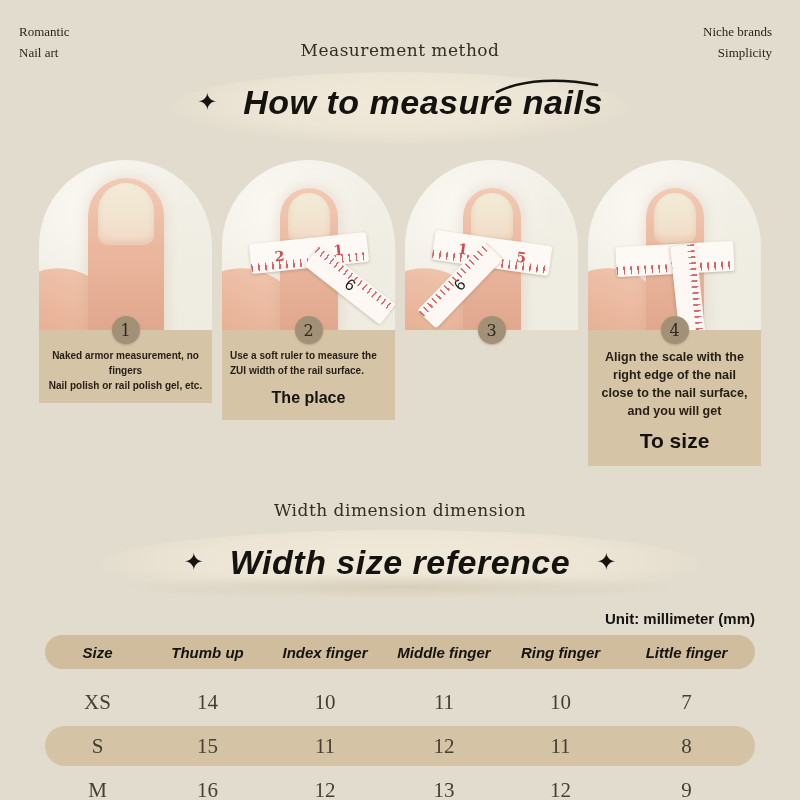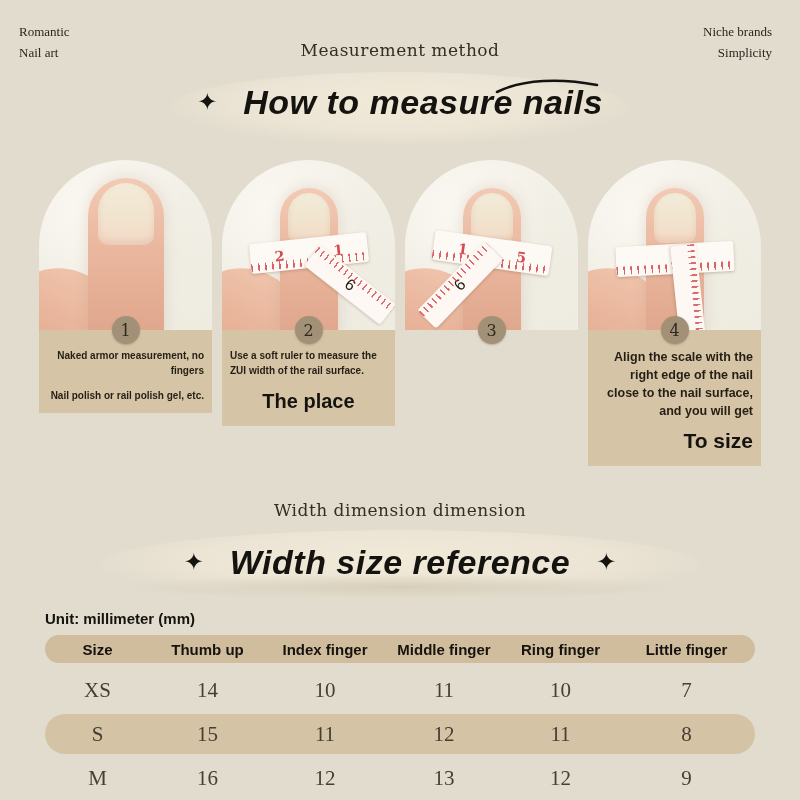--- a/index.html
+++ b/index.html
@@ -116,46 +116,46 @@
   .tape2:empty{display:flex;}
   .badge{
     position:absolute;left:50%;transform:translateX(-50%);
     top:156px;width:28px;height:28px;border-radius:50%;
     background:#a39177;display:flex;align-items:center;justify-content:center;
     font-family:"DejaVu Serif", serif;font-size:16px;color:#2e281e;z-index:3;
     box-shadow:0 1px 2px rgba(90,75,55,.3);
   }
   .caption{
     background:#d6c4a6;min-height:70px;padding:18px 8px 10px 8px;
-    text-align:right;box-sizing:border-box;
+    text-align:center;box-sizing:border-box;
   }
   .caption p{margin:0;font-size:10px;font-weight:bold;color:#241f15;line-height:1.5;}
-  .caption p.t2{margin-top:10px;}
+  .caption p.t2{}
   .caption p:empty{display:none;}
   .caption .big{margin-top:8px;font-size:15px;font-weight:800;color:#15130f;}
   .caption .big:empty{display:none;}
   .step-2 .caption{text-align:left;}
-  .step-2 .caption .big{text-align:center;font-size:20px;}
+  .step-2 .caption .big{text-align:center;font-size:16px;}
   .step-4 .caption p.t1{font-size:12.5px;line-height:1.45;}
   .step-4 .caption .big{font-size:21px;margin-top:4px;}
 
   
   .eyebrow.second{margin-top:34px;}
   .unit-line{
-    width:710px;margin:16px auto 0 auto;text-align:left;
+    width:710px;margin:16px auto 0 auto;text-align:right;
     font-size:15px;font-weight:800;color:#15130f;
   }
   .size-table{width:710px;margin:8px auto 0 auto;}
   .trow{
     display:grid;
     grid-template-columns:105px 115px 120px 118px 115px 1fr;
     align-items:center;height:40px;
   }
   .trow.thead{
-    height:28px;background:#d0bd9e;border-radius:19px;margin-bottom:7px;
+    height:34px;background:#d0bd9e;border-radius:19px;margin-bottom:13px;font-style:italic;
   }
   .trow.thead .cell{font-size:15px;font-weight:800;color:#16130e;}
   .trow .cell{text-align:center;}
   .trow.data{margin-top:4px;}
   .trow.data .cell{
     font-family:"Liberation Serif", serif;font-size:21px;color:#453e32;
   }
   .trow.data.hl{background:#d5c3a5;border-radius:20px;}
 </style>
 </head>

